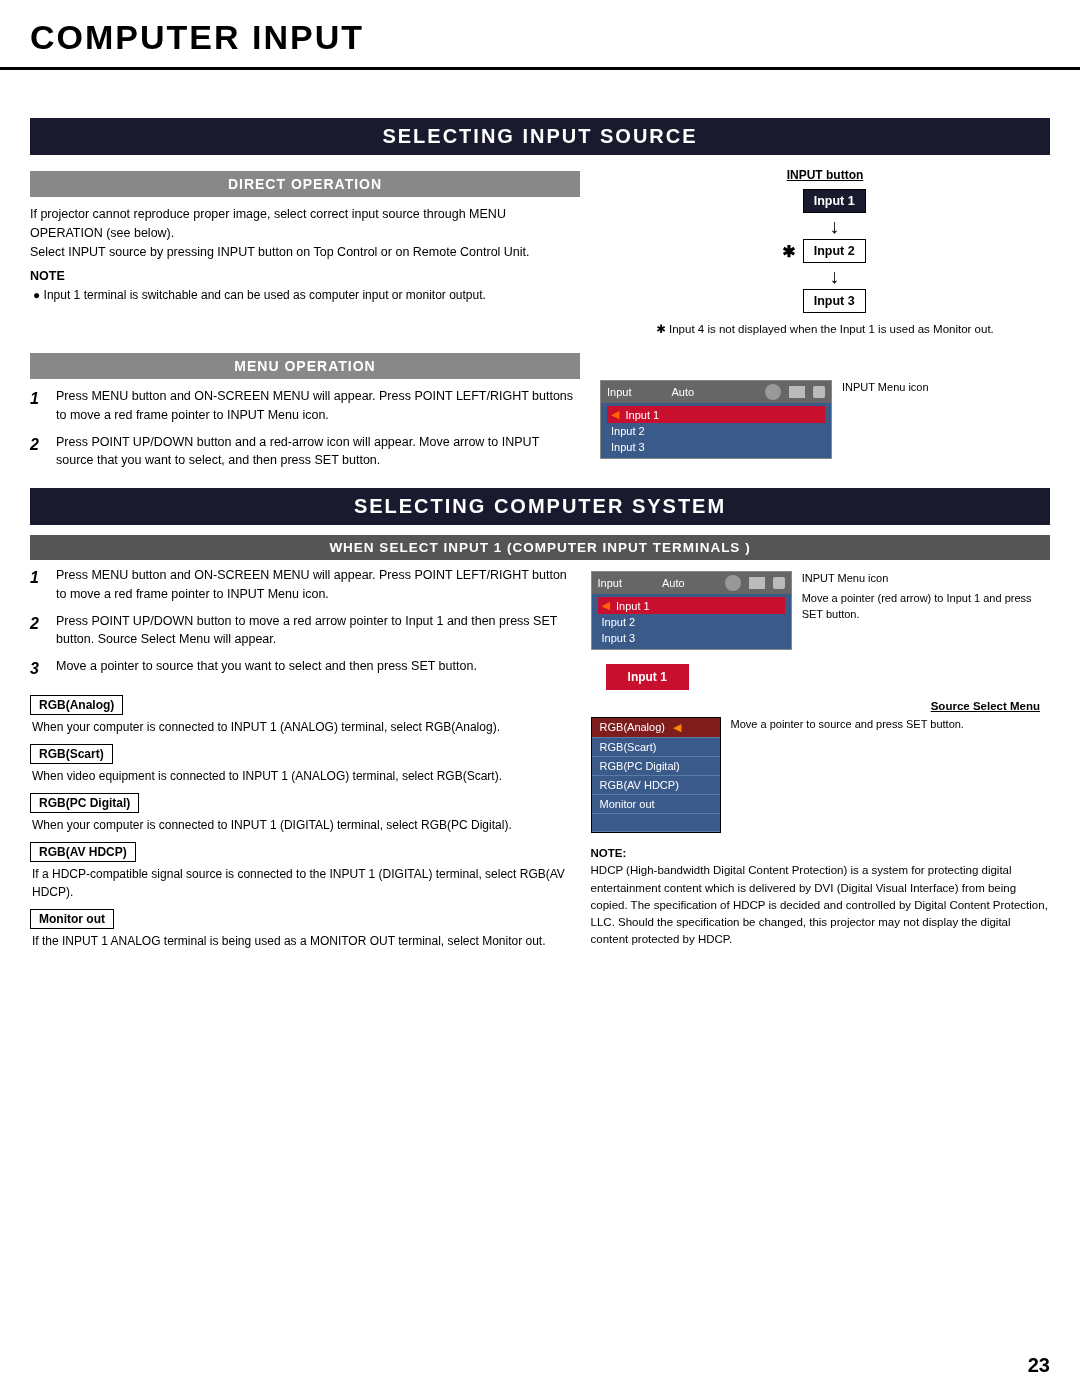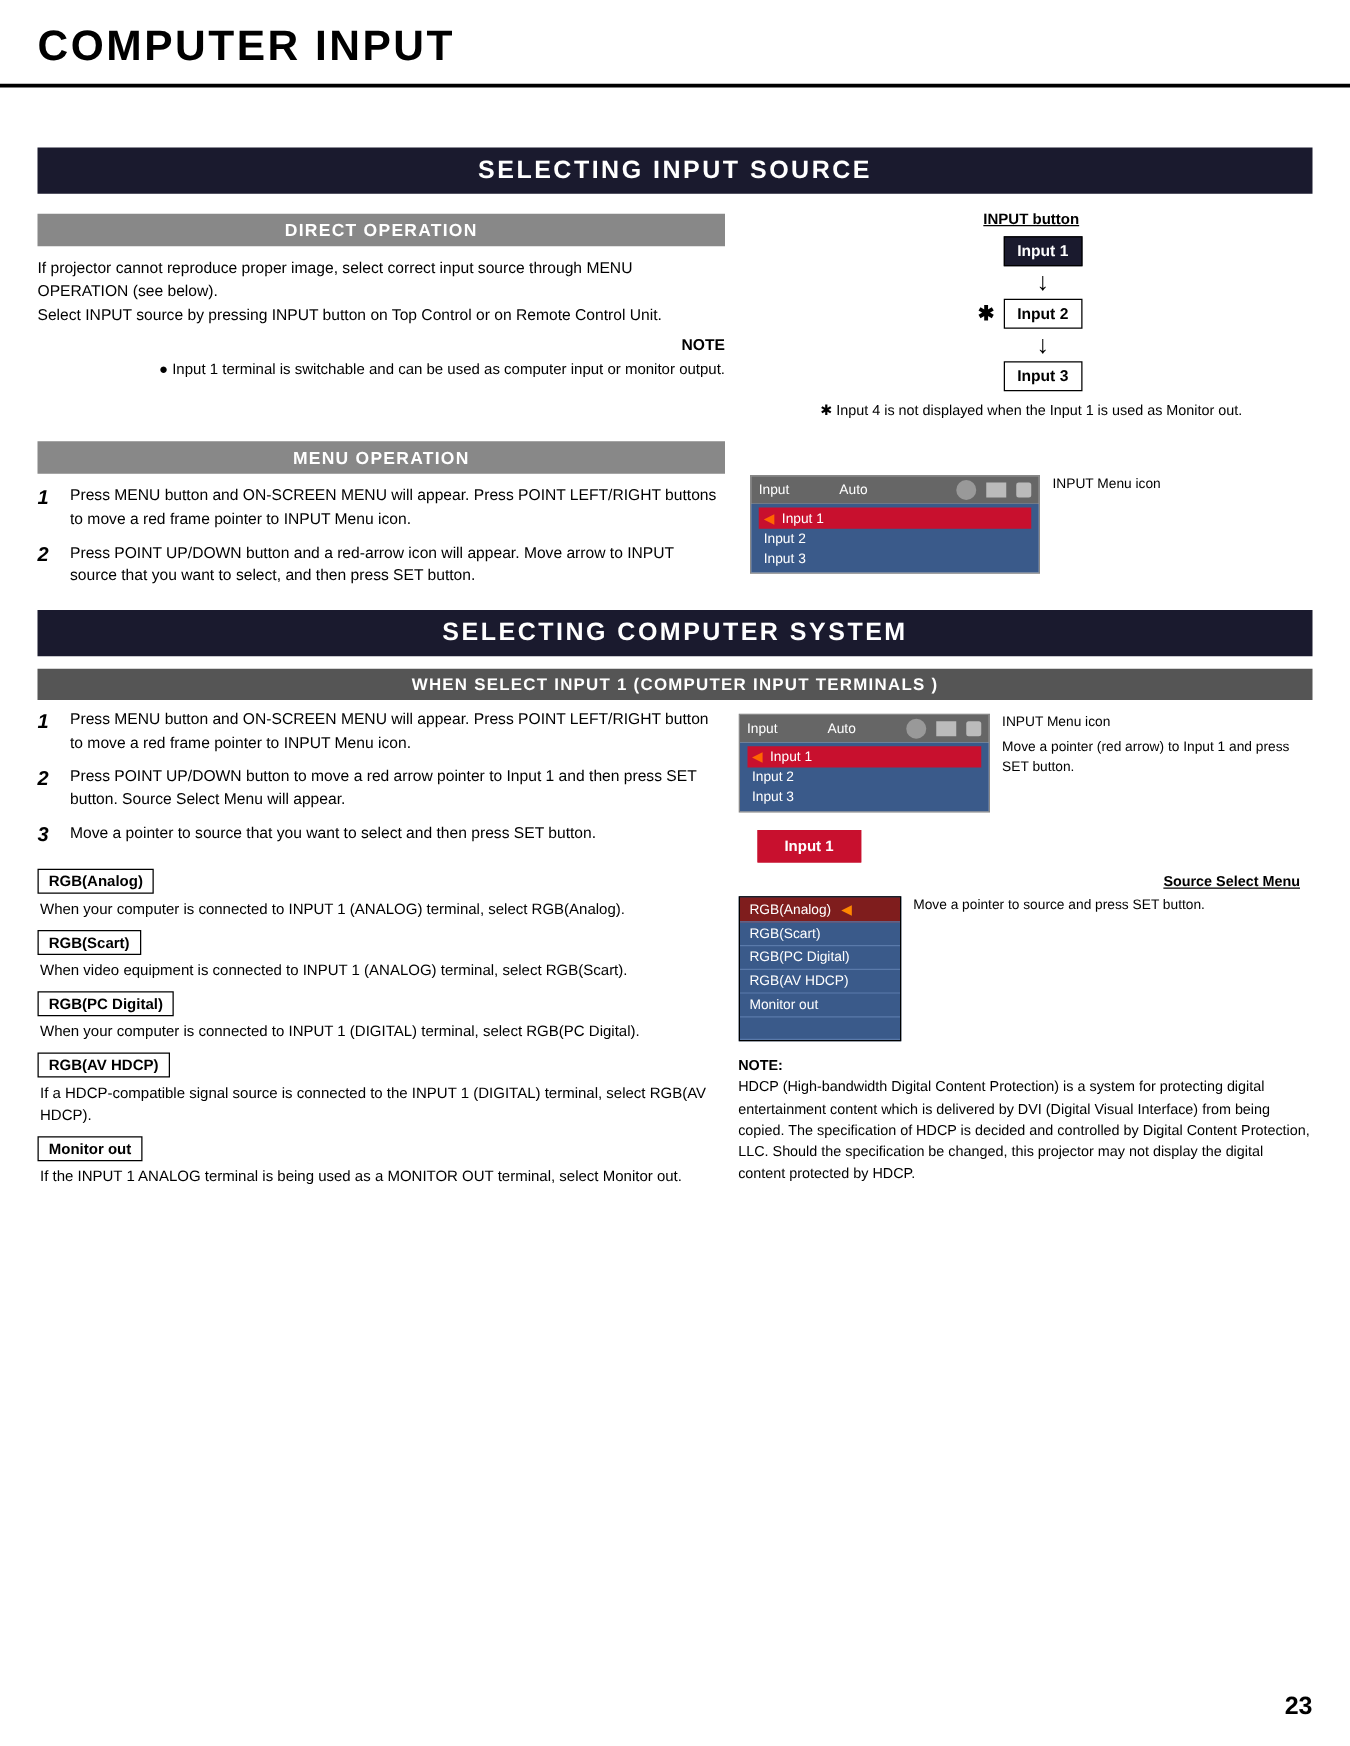--- a/index.html
+++ b/index.html
@@ -71,21 +71,20 @@
 
     
     .direct-op-text {
       font-size: 12.5px;
       line-height: 1.5;
       margin-bottom: 8px;
     }
 
     .note-box {
       margin-top: 8px;
-      text-align: right;
     }
     .note-label {
       font-weight: 900;
       font-size: 12.5px;
       margin-bottom: 3px;
     }
     .note-text {
       font-size: 12px;
       line-height: 1.5;
       padding-left: 18px;

